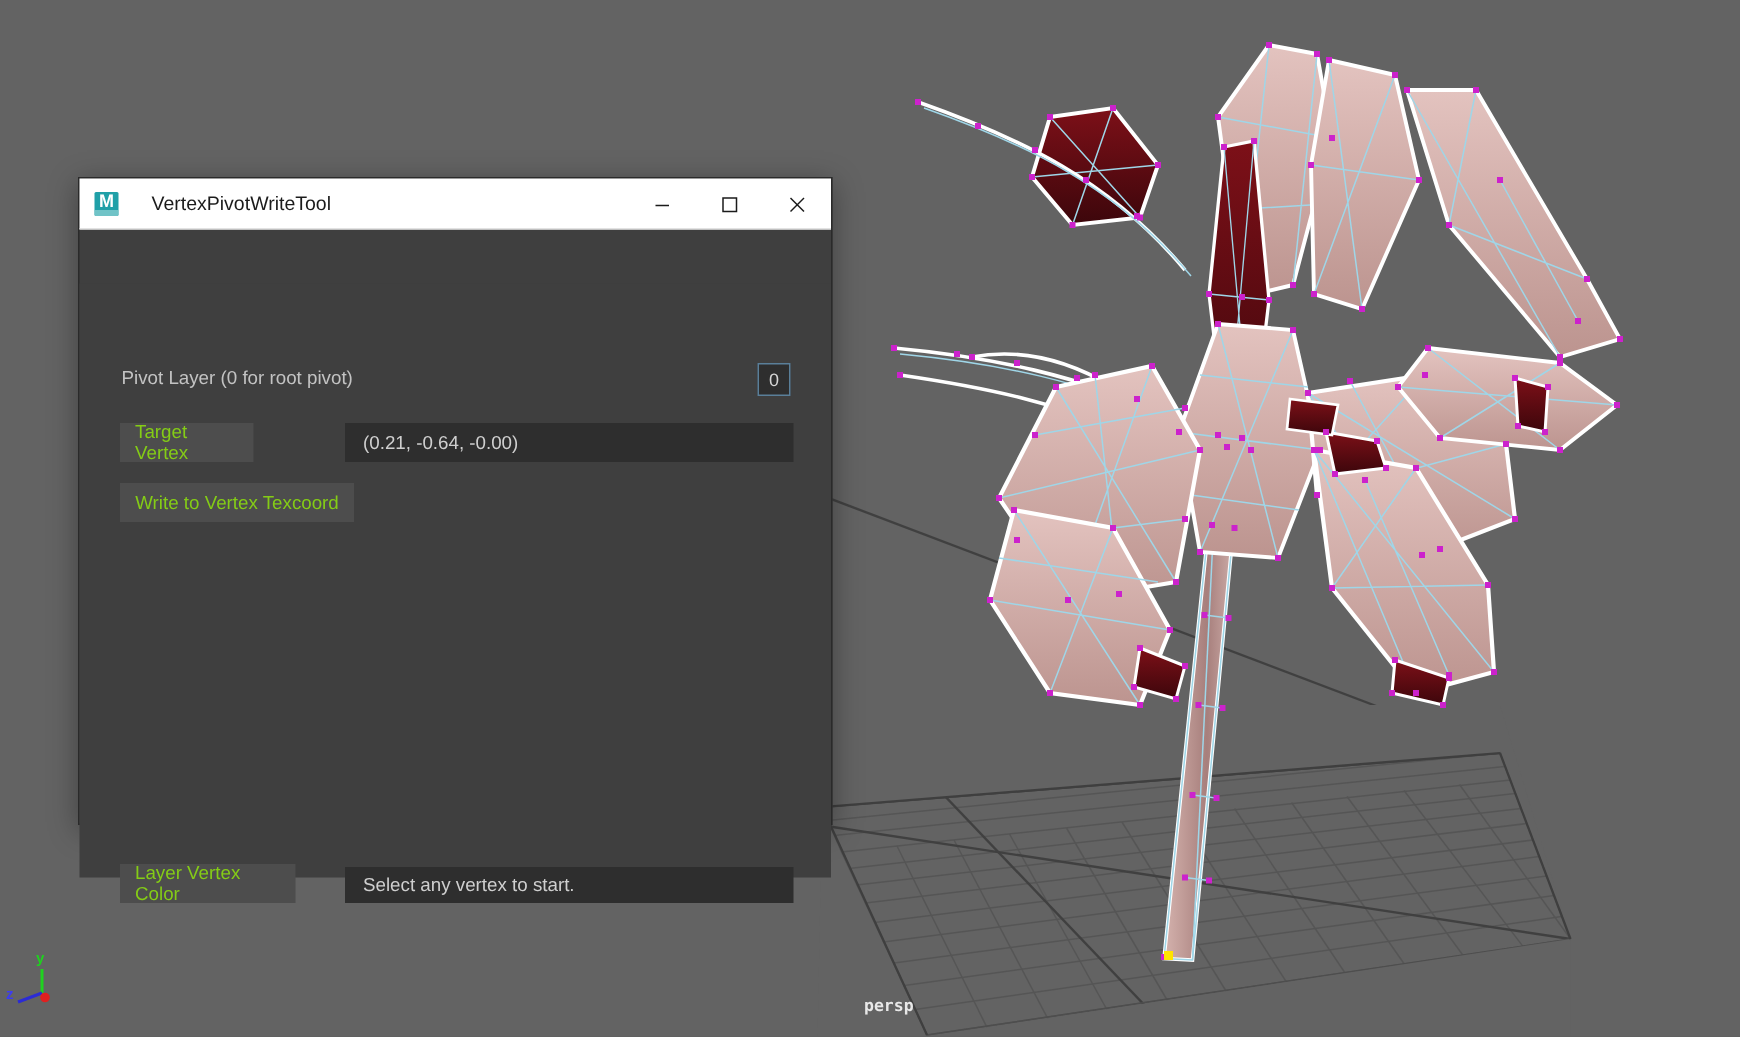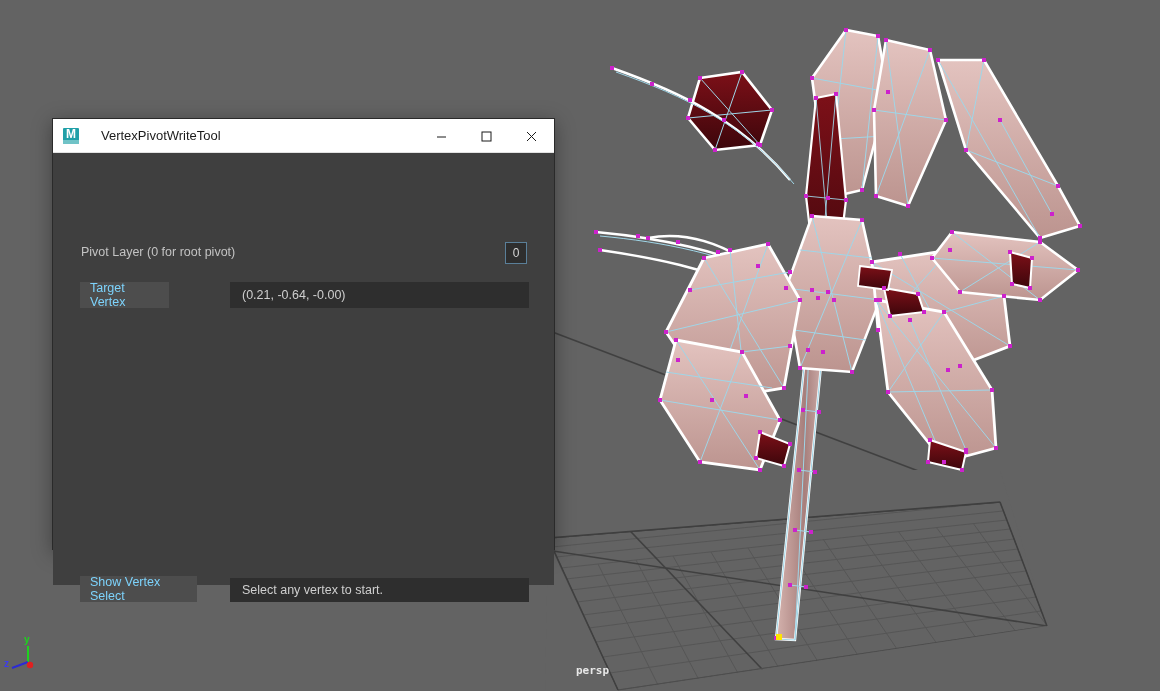--- a/index.html
+++ b/index.html
@@ -160,21 +160,21 @@
     display: flex;
     align-items: center;
     justify-content: center;
     color: #d6d6d6;
     font-size: 12px;
     font-family: "Liberation Sans", sans-serif;
   }
 
   .btn {
     background: #4d4d4d;
-    color: #7dd3fc;
+    color: #84cc16;
     font-size: 12.5px;
     font-family: "Liberation Sans", sans-serif;
     border: none;
     box-sizing: border-box;
     display: flex;
     align-items: center;
     justify-content: center;
     cursor: default;
     padding: 0 10px;
   }
@@ -570,20 +570,21 @@
     <div class="panel-body">
 
       <div class="row-pivot">
         <span class="pivot-label">Pivot Layer (0 for root pivot)</span>
         <span class="pivot-spin">0</span>
       </div>
 
       <div class="btn btn-target">Target Vertex</div>
       <div class="field field-target">(0.21, -0.64, -0.00)</div>
 
-
-      <div class="btn btn-showcolor">Show Vertex Select</div>
+      <div class="btn btn-write">Write to Vertex Texcoord</div>
+
+      <div class="btn btn-showcolor">Layer Vertex Color</div>
       <div class="field field-status">Select any vertex to start.</div>
 
     </div>
   </div>
 
 </div>
 
 </body></html>

